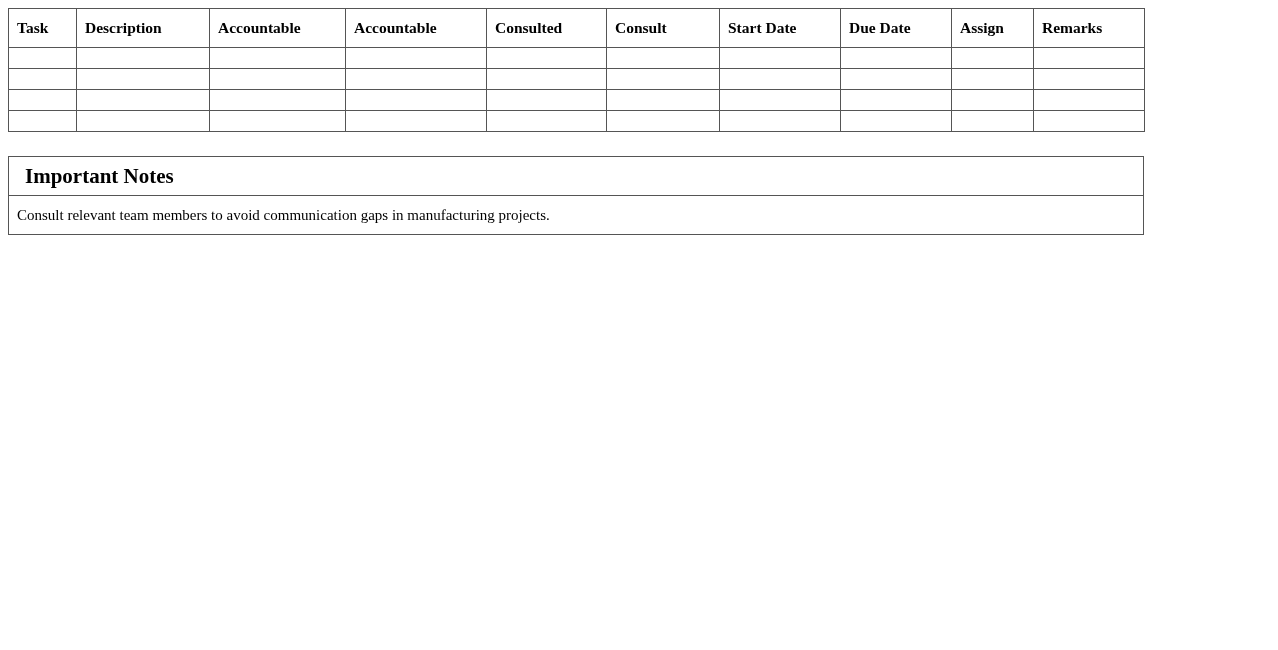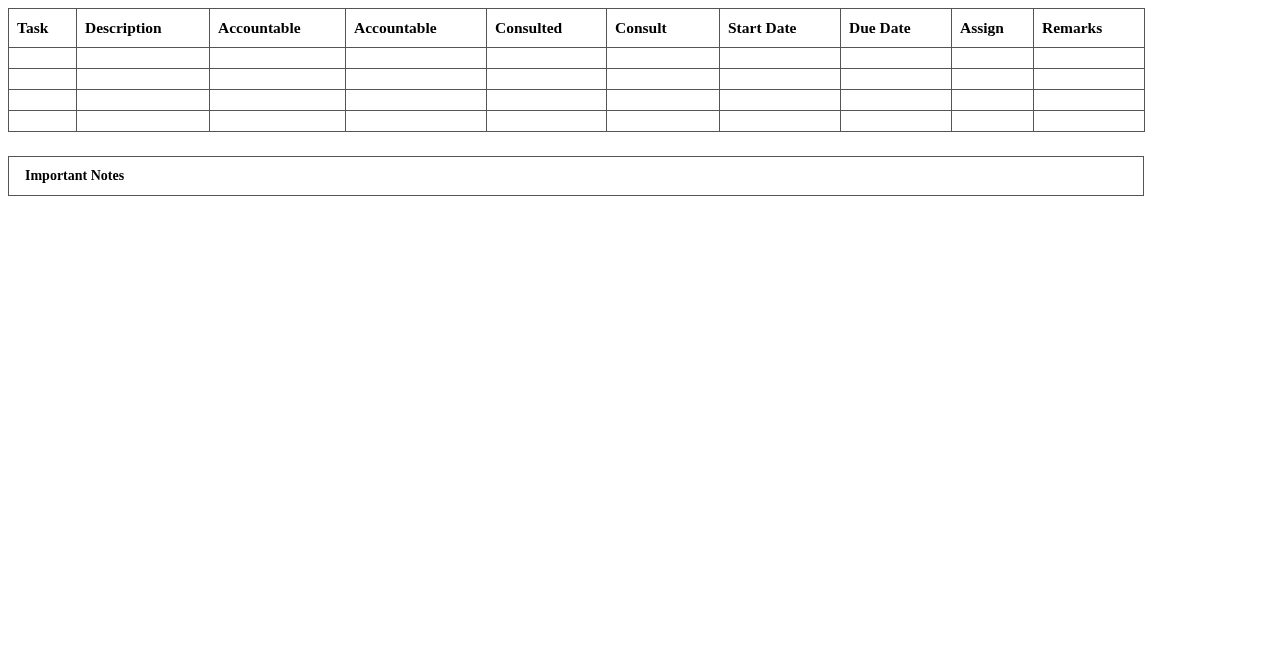--- a/index.html
+++ b/index.html
@@ -32,21 +32,21 @@
       position: absolute; left: 8px; top: 156px;
       width: 1136px;
     }
     .notes-table th, .notes-table td {
       border: 1px solid #555555;
       padding: 0 8px;
       height: 38px;
       text-align: left;
       vertical-align: middle;
     }
-    .notes-table th { font-weight: bold; font-size: 14px; padding-left: 16px; }
+    .notes-table th { font-weight: bold; font-size: 21px; padding-left: 16px; }
   </style>
 </head>
 <body>
 
 <table class="raci-table">
   <colgroup>
     <col style="width:68px">
       <col style="width:133px">
       <col style="width:136px">
       <col style="width:141px">
@@ -123,14 +123,17 @@
   </tbody>
 </table>
 
 <table class="notes-table">
   <thead>
     <tr>
       <th>Important Notes</th>
     </tr>
   </thead>
   <tbody>
+    <tr>
+      <td>Consult relevant team members to avoid communication gaps in manufacturing projects.</td>
+    </tr>
   </tbody>
 </table>
 
 </body></html>

